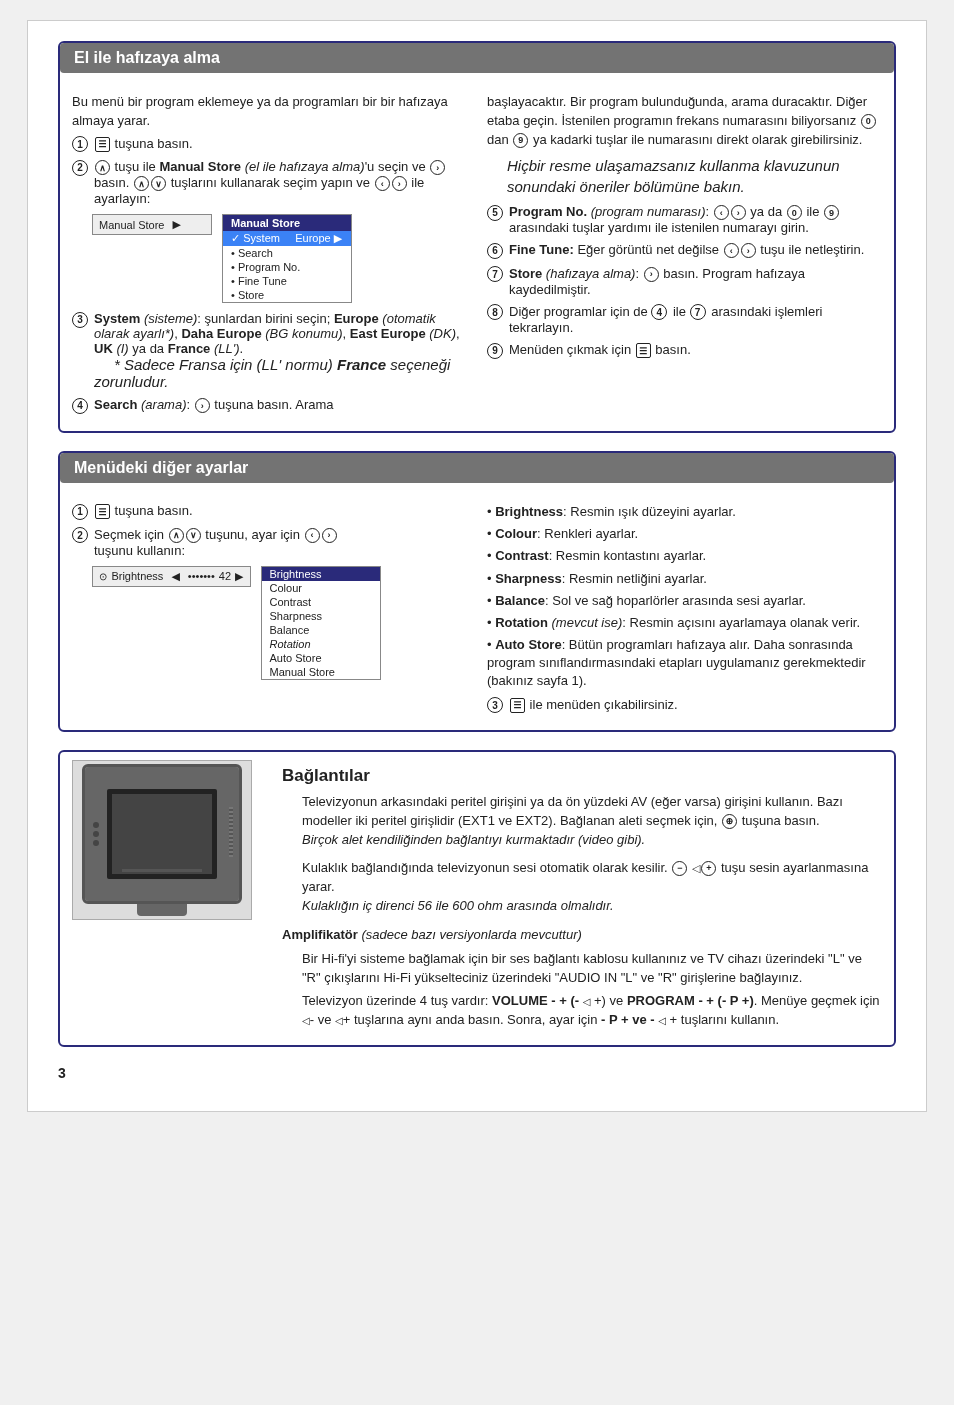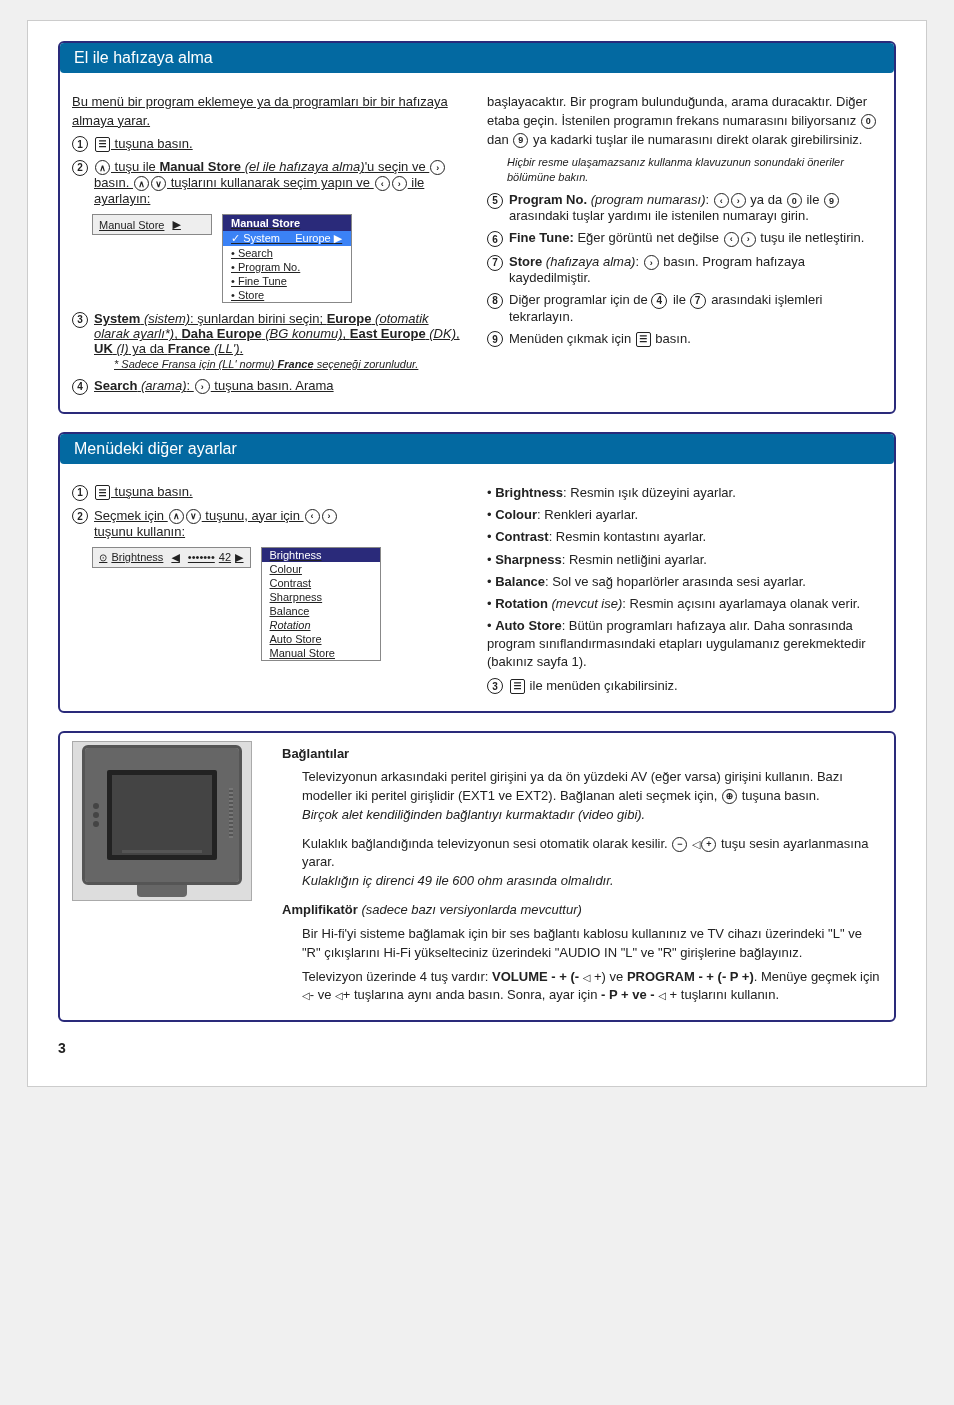--- a/index.html
+++ b/index.html
@@ -12,42 +12,42 @@
       min-height: 1405px;
     }
     .page {
       background: #fff;
       width: 900px;
       margin: 20px auto;
       padding: 20px 30px 30px 30px;
       border: 1px solid #ccc;
     }
     .section-header {
-      background: #0369a1;
+      background: #737373;
       color: #fff;
       font-size: 16px;
-      font-weight: normal;
+      font-weight: bold;
       padding: 6px 14px;
       border-radius: 4px;
       margin-bottom: 12px;
       display: inline-block;
       width: 100%;
     }
     .section {
       border: 2px solid #2a2a7a;
       border-radius: 6px;
       padding: 0 0 10px 0;
       margin-bottom: 18px;
     }
     .section-body {
       display: flex;
       padding: 8px 12px 0 12px;
       gap: 20px;
     }
-    .col-left { flex: 1; text-decoration: underline; }
+    .col-left { flex: 1; }
     .col-right { flex: 1; }
     .step {
       display: flex;
       align-items: flex-start;
       margin-bottom: 7px;
     }
     .step-num {
       font-weight: bold;
       font-size: 13px;
       min-width: 22px;
@@ -173,27 +173,27 @@
       height: 15px;
       font-size: 9px;
       font-weight: bold;
       vertical-align: middle;
       margin: 0 1px;
     }
     .sym-rect {
       border-radius: 2px;
     }
     p { margin-bottom: 5px; line-height: 1.45; }
-    .footnote { font-size: 11px; font-style: italic; margin-left: 20px; }
+    .footnote { font-size: 15px; font-style: italic; margin-left: 20px; }
     .section-diğer .col-right ul { list-style: none; padding: 0; }
     .section-diğer .col-right ul li { margin-bottom: 4px; line-height: 1.4; }
     .page-wrapper { position: relative; }
     
     .fonk-section { margin-top: 4px; }
-    .fonk-title { font-weight: bold; font-size: 13px; margin-bottom: 4px; }
+    .fonk-title { font-weight: bold; font-size: 17px; margin-bottom: 4px; }
     .fonk-subtitle { font-weight: bold; font-size: 13px; }
     .indent { margin-left: 20px; }
   </style>
 </head>
 <body>
 
 <div class="page-wrapper">
 <div class="page">
 
   <div class="section">
@@ -230,21 +230,21 @@
             <div class="menu-box-item">• Search</div>
             <div class="menu-box-item">• Program No.</div>
             <div class="menu-box-item">• Fine Tune</div>
             <div class="menu-box-item">• Store</div>
           </div>
         </div>
 
         <div class="step">
           <span class="step-num"><span class="circle-num">3</span></span>
           <span class="step-content">
-            <strong>System</strong> <em>(sistem)</em>: şunlardan birini seçin; <strong>Europe</strong> <em>(otomatik olarak ayarlı*)</em>, <strong>Daha Europe</strong> <em>(BG konumu)</em>, <strong>East Europe</strong> <em>(DK)</em>, <strong>UK</strong> <em>(I)</em> ya da <strong>France</strong> <em>(LL')</em>.<br>
+            <strong>System</strong> <em>(sisteme)</em>: şunlardan birini seçin; <strong>Europe</strong> <em>(otomatik olarak ayarlı*)</em>, <strong>Daha Europe</strong> <em>(BG konumu)</em>, <strong>East Europe</strong> <em>(DK)</em>, <strong>UK</strong> <em>(I)</em> ya da <strong>France</strong> <em>(LL')</em>.<br>
             <span class="footnote">* Sadece Fransa için (LL' normu) <strong>France</strong> seçeneği zorunludur.</span>
           </span>
         </div>
 
         <div class="step" style="margin-top:6px;">
           <span class="step-num"><span class="circle-num">4</span></span>
           <span class="step-content">
             <strong>Search</strong> <em>(arama)</em>: <span class="sym">›</span> tuşuna basın. Arama
           </span>
         </div>
@@ -388,21 +388,21 @@
           <p class="fonk-title">Bağlantılar</p>
           <p class="indent">
             Televizyonun arkasındaki peritel girişini ya da ön yüzdeki AV (eğer varsa) girişini kullanın. Bazı modeller iki peritel girişlidir (EXT1 ve EXT2). Bağlanan aleti seçmek için, <span class="sym">⊕</span> tuşuna basın.<br>
             <em>Birçok alet kendiliğinden bağlantıyı kurmaktadır (video gibi).</em>
           </p>
         </div>
 
         <div style="margin-bottom:10px;">
           <p class="indent">
             Kulaklık bağlandığında televizyonun sesi otomatik olarak kesilir. <span class="sym">−</span> <span style="font-size:11px;">◁</span><span class="sym">+</span> tuşu sesin ayarlanmasına yarar.<br>
-            <em>Kulaklığın iç direnci 49 ile 600 ohm arasında olmalıdır.</em>
+            <em>Kulaklığın iç direnci 56 ile 600 ohm arasında olmalıdır.</em>
           </p>
         </div>
 
         <div style="margin-bottom:2px;">
           <p><span class="fonk-subtitle">Amplifikatör</span> <em>(sadece bazı versiyonlarda mevcuttur)</em></p>
           <p class="indent">
             Bir Hi-fi'yi sisteme bağlamak için bir ses bağlantı kablosu kullanınız ve TV cihazı üzerindeki "L" ve "R" çıkışlarını Hi-Fi yükselteciniz üzerindeki "AUDIO IN "L" ve "R" girişlerine bağlayınız.
           </p>
         </div>
 

